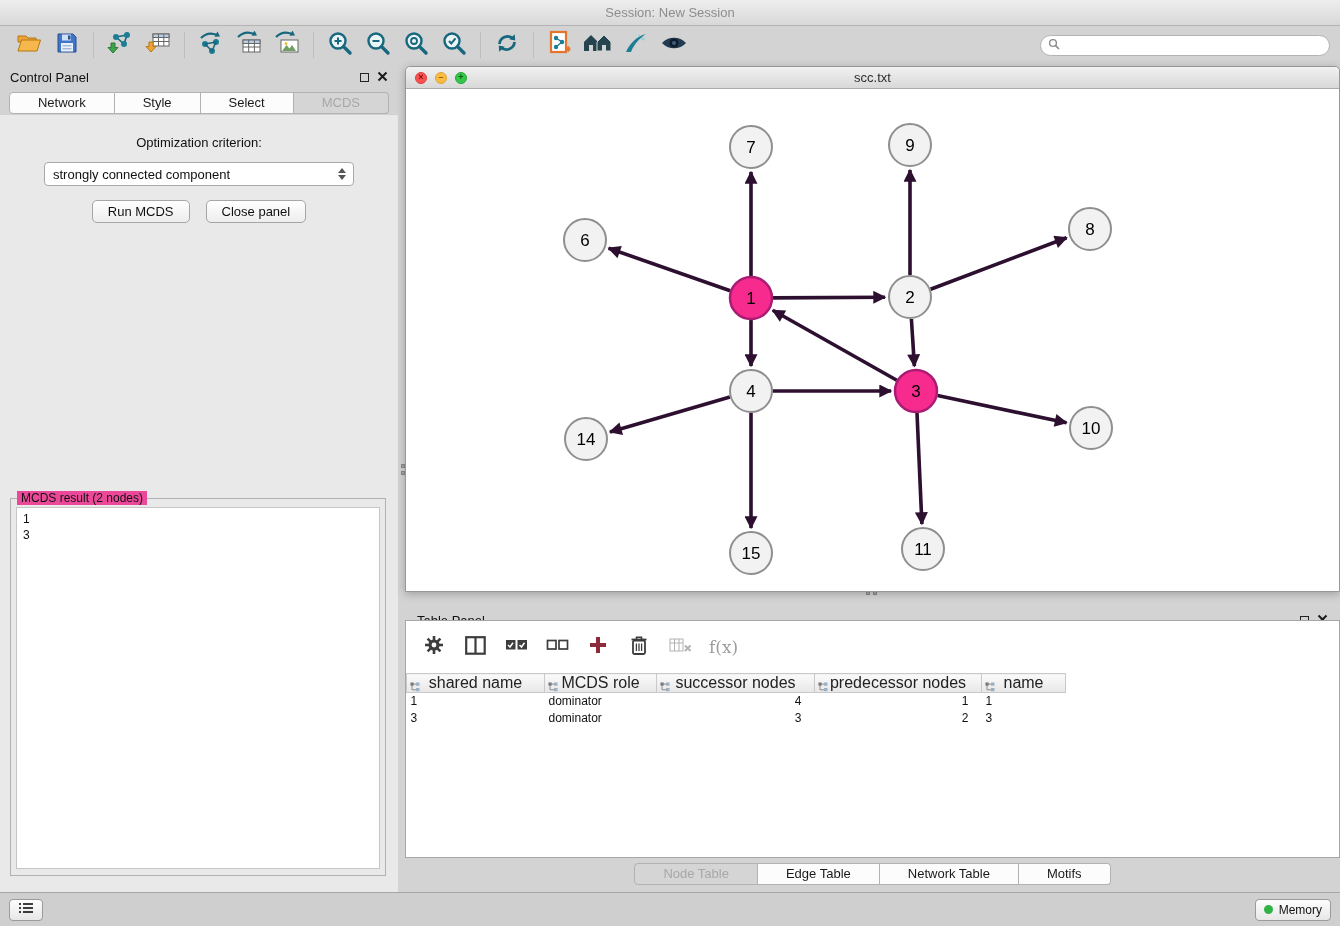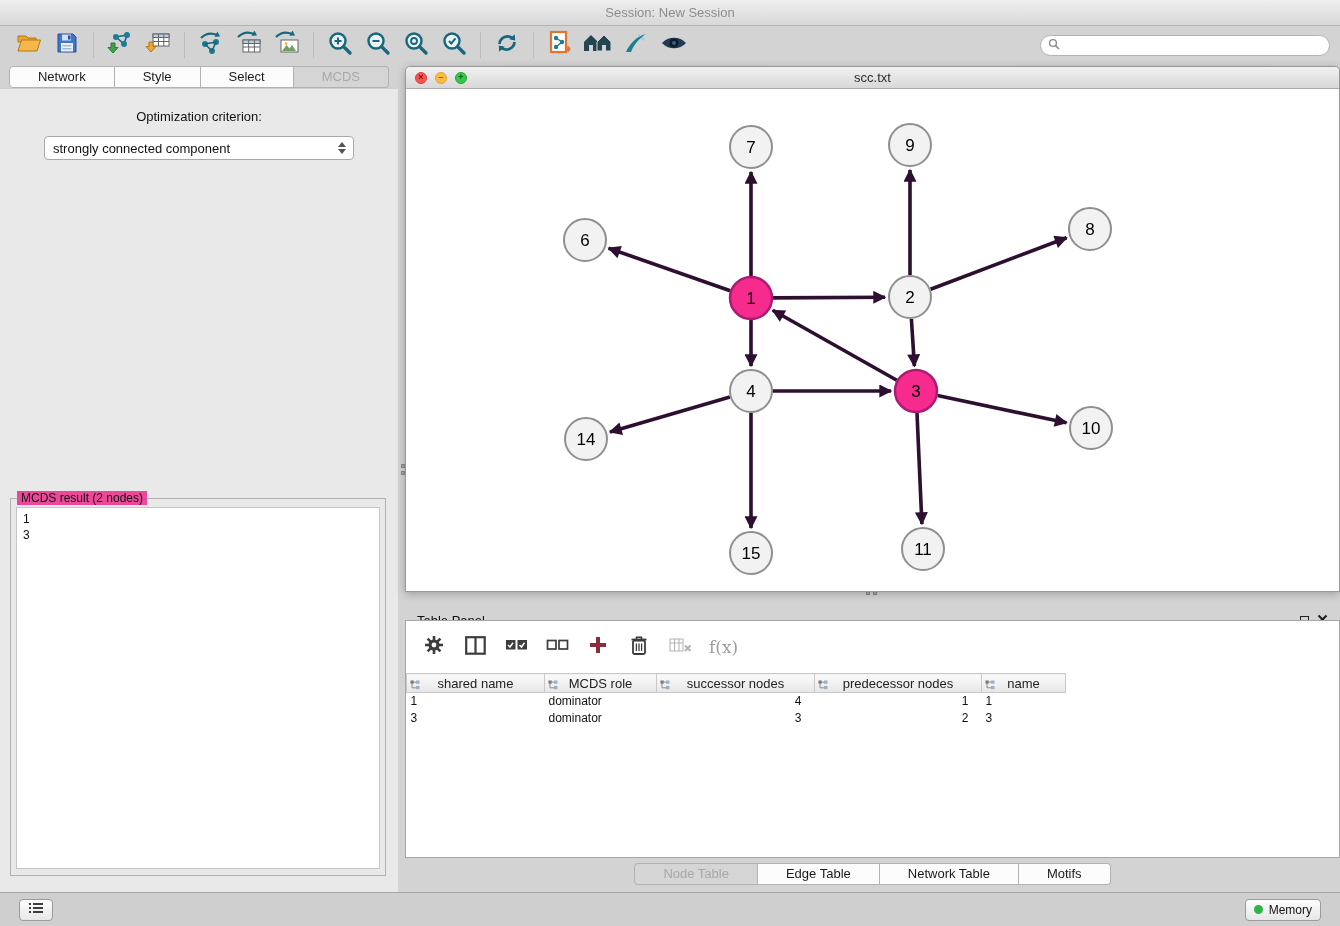--- a/index.html
+++ b/index.html
@@ -65,30 +65,30 @@
 
   
   #table-panel{position:absolute;left:405px;top:596px;width:935px;height:294px;}
   #tp-header{height:24px;display:flex;align-items:center;padding:0 12px;font-size:13px;margin-top:12px;}
   #tp-content{position:absolute;left:0;top:24px;width:935px;height:238px;background:#fff;border:1px solid #a6a6a6;overflow:hidden;}
   #tp-toolbar{height:52px;display:flex;align-items:center;gap:17px;padding:0 16px;}
   .tpbtn{display:flex;align-items:center;justify-content:center;height:28px;min-width:24px;}
   #fx-button{font-family:"DejaVu Serif",serif;font-size:17px;color:#9c9c9c;}
   #node-table{border-collapse:collapse;table-layout:fixed;width:100%;}
   #node-table th{background:linear-gradient(#fafafa,#e7e7e7);border:1px solid #c9c9c9;font-weight:normal;
-    font-size:13px;height:19px;position:relative;padding:0;color:#222;}
+    font-size:16px;height:19px;position:relative;padding:0;color:#222;}
   #node-table th.filler{background:transparent;border:none;}
   #node-table .hicon{position:absolute;left:3px;top:4px;}
   #node-table td{font-size:12px;height:17px;padding:0 4px;color:#111;white-space:nowrap;overflow:hidden;}
   #node-table td.num{text-align:right;padding-right:13px;}
   #tp-tabs{position:absolute;left:0;right:0;bottom:3px;height:26px;display:flex;justify-content:center;align-items:center;}
 
   
   #statusbar{position:absolute;left:0;top:892px;width:1340px;height:34px;border-top:1px solid #a6a6a6;
-    background:#cfcfcf;display:flex;align-items:center;padding:0 19px;}
+    background:#cfcfcf;display:flex;align-items:center;padding:0 9px;}
   .sbtn{height:22px;border:1px solid #9b9b9b;border-radius:4px;background:linear-gradient(#fdfdfd,#e7e7e7);
     display:flex;align-items:center;gap:6px;padding:0 8px;font-size:12px;}
   #memory-btn{margin-left:auto;}
   .green-dot{width:9px;height:9px;border-radius:50%;background:#2fb344;display:inline-block;}
 </style>
 </head>
 <body>
 
 <div id="titlebar">
   <span>Session: New Session</span>
@@ -249,34 +249,47 @@
   <div id="search-box">
     <span><svg width="12" height="12" viewBox="0 0 12 12">
       <circle cx="5" cy="5" r="3.4" fill="none" stroke="#8b8b8b" stroke-width="1.4"></circle>
       <line x1="7.6" y1="7.6" x2="11" y2="11" stroke="#8b8b8b" stroke-width="1.6"></line>
         </svg></span>
     <input type="text" value="" style="">
   </div>
 </div>
 
 <div id="control-panel">
+  <div id="cp-header">
+    <span>Control Panel</span>
+    <span class="win-btns">
+      <span class="float-glyph"></span>
+      <span><svg width="11" height="11" viewBox="0 0 11 11">
+        <path d="M1.5 1.5 L9.5 9.5 M9.5 1.5 L1.5 9.5" stroke="#1a1a1a" stroke-width="2"></path>
+          </svg></span>
+    </span>
+  </div>
   <div id="cp-tabs">
       <div class="tab">Network</div>
       <div class="tab">Style</div>
       <div class="tab">Select</div>
       <div class="tab active">MCDS</div>
     </div>
   <div id="cp-body">
     <div id="opt-label">Optimization criterion:</div>
     <div id="criterion-select">
       <span>strongly connected component</span>
       <span class="arrows">
           <i class="arr-up"></i>
           <i class="arr-down"></i>
         </span>
+    </div>
+    <div id="cp-buttons">
+      <button class="btn">Run MCDS</button>
+      <button class="btn">Close panel</button>
     </div>
     <div class="groupbox">
       <span class="legend">MCDS result (2 nodes)</span>
       <div id="mcds-result-list">
           <div class="result-item">1</div>
           <div class="result-item">3</div>
         </div>
     </div>
   </div>
 </div>

